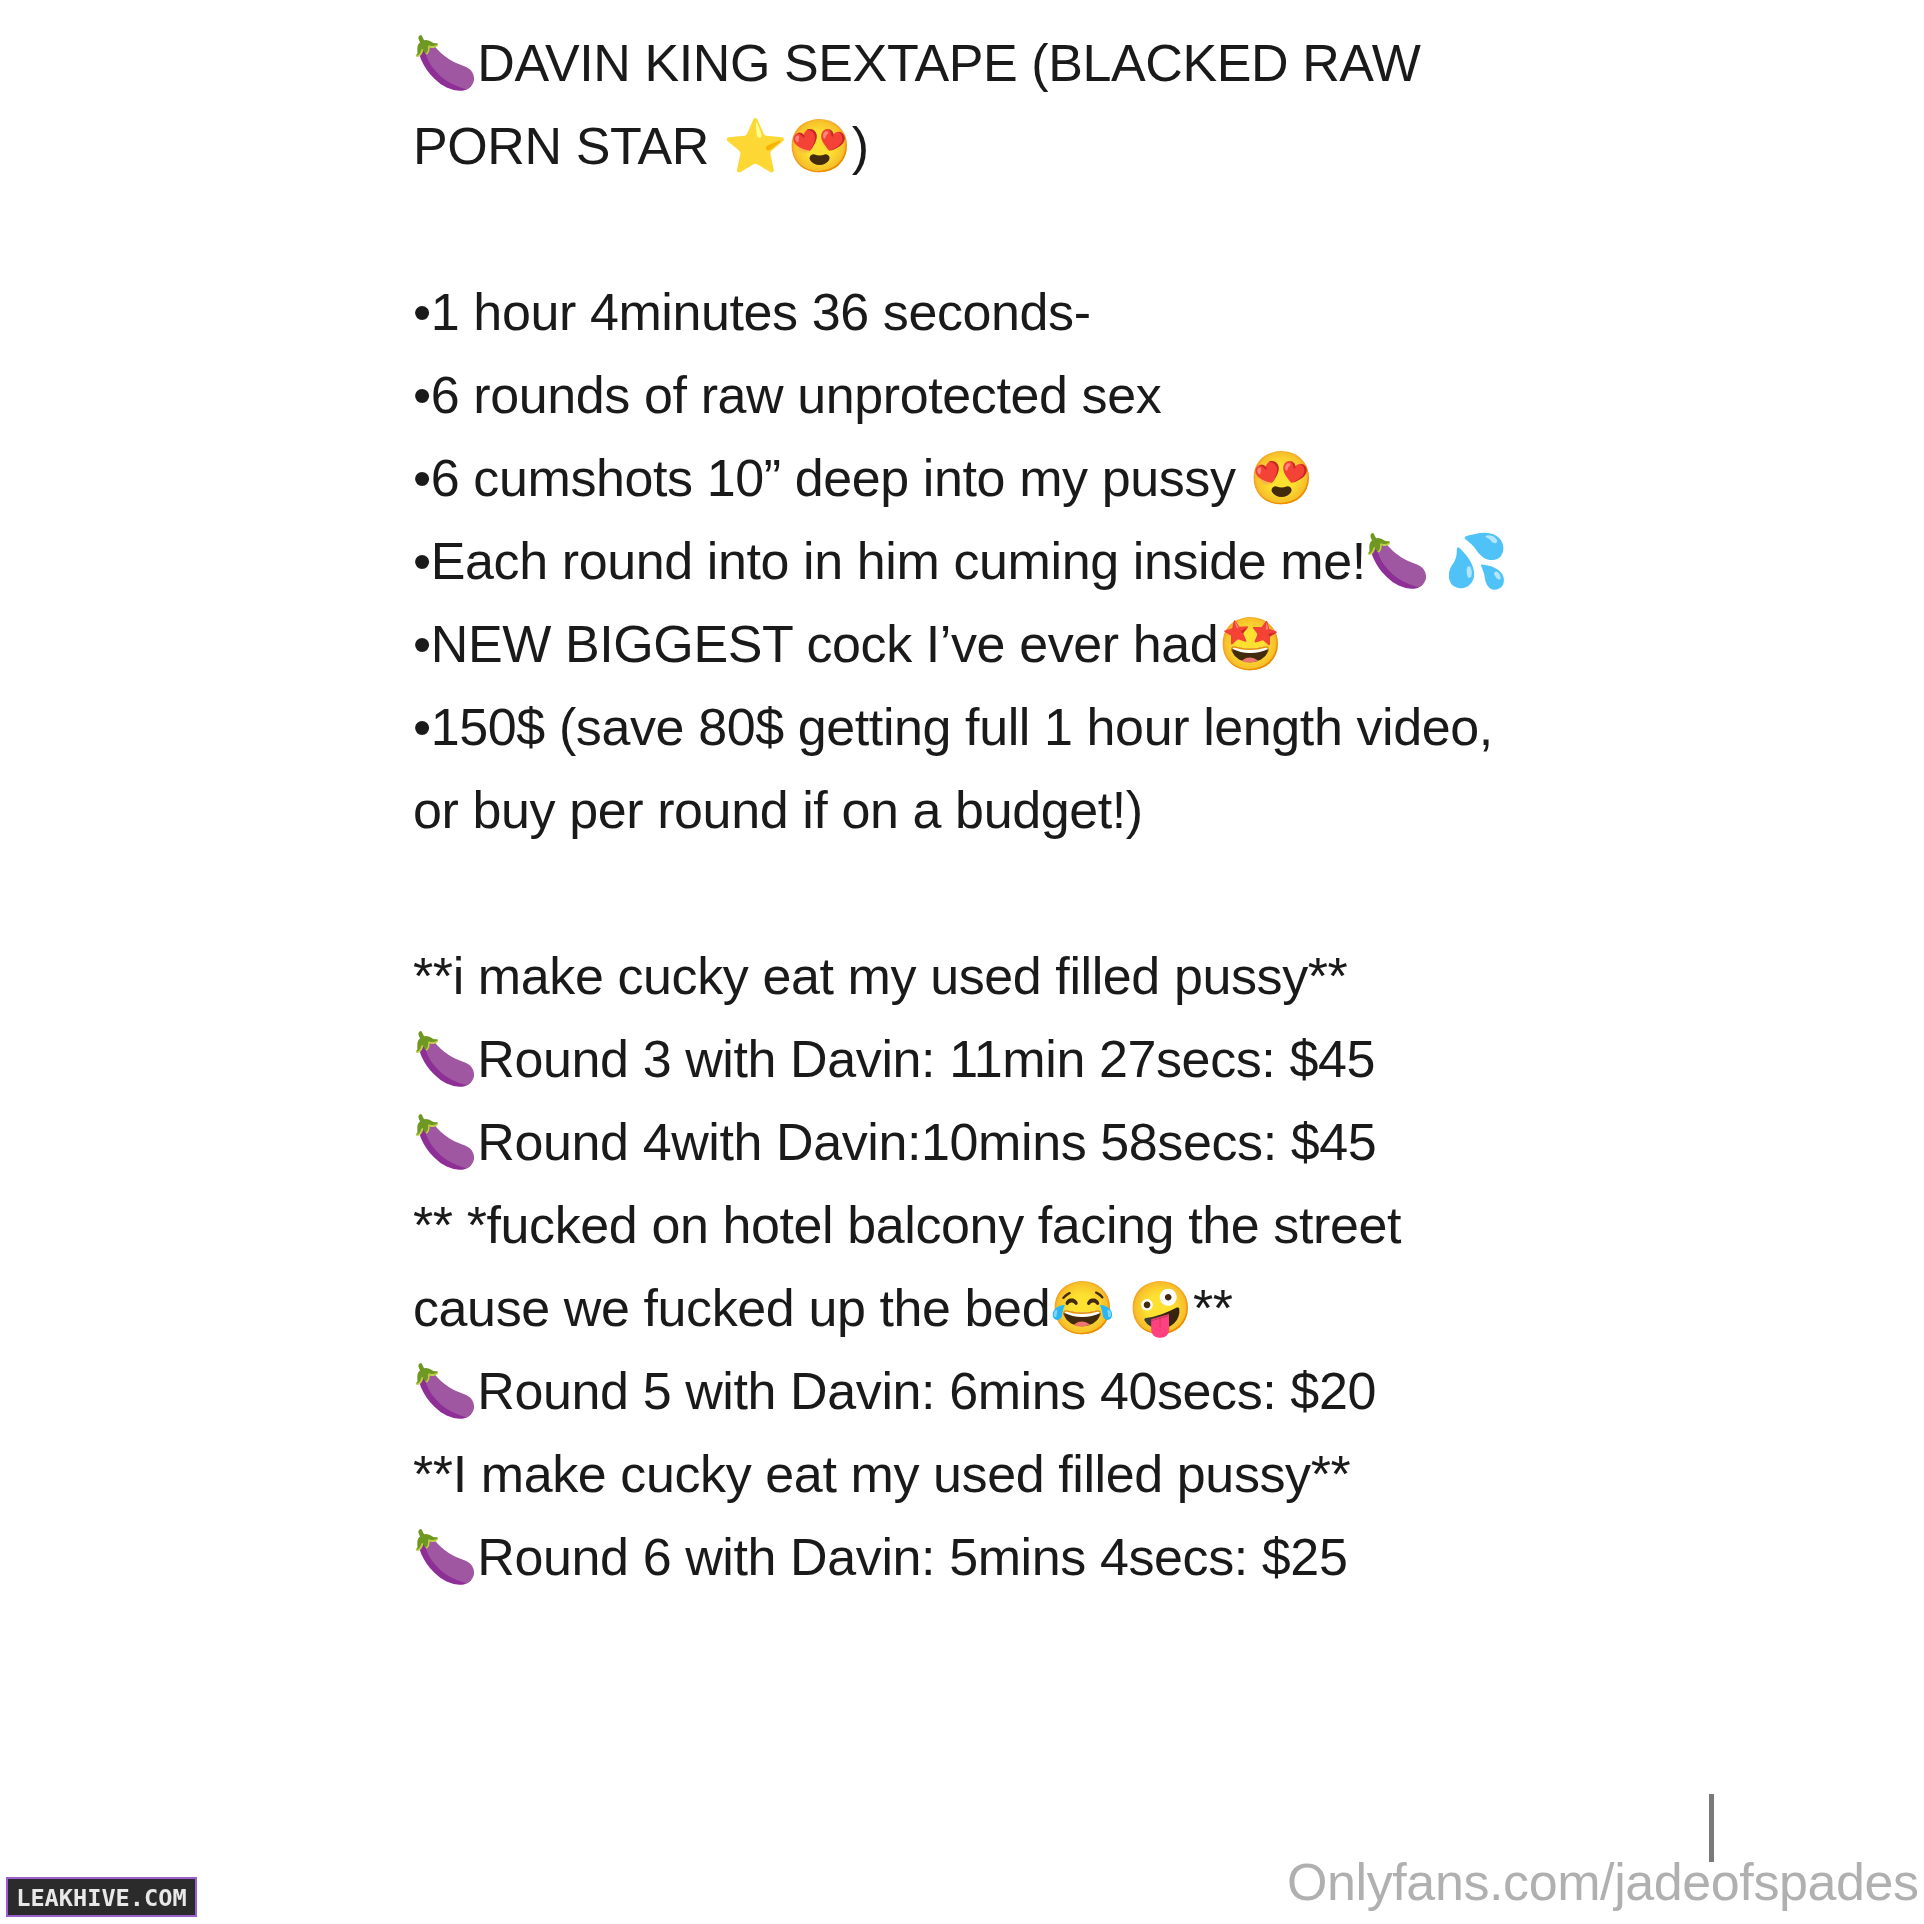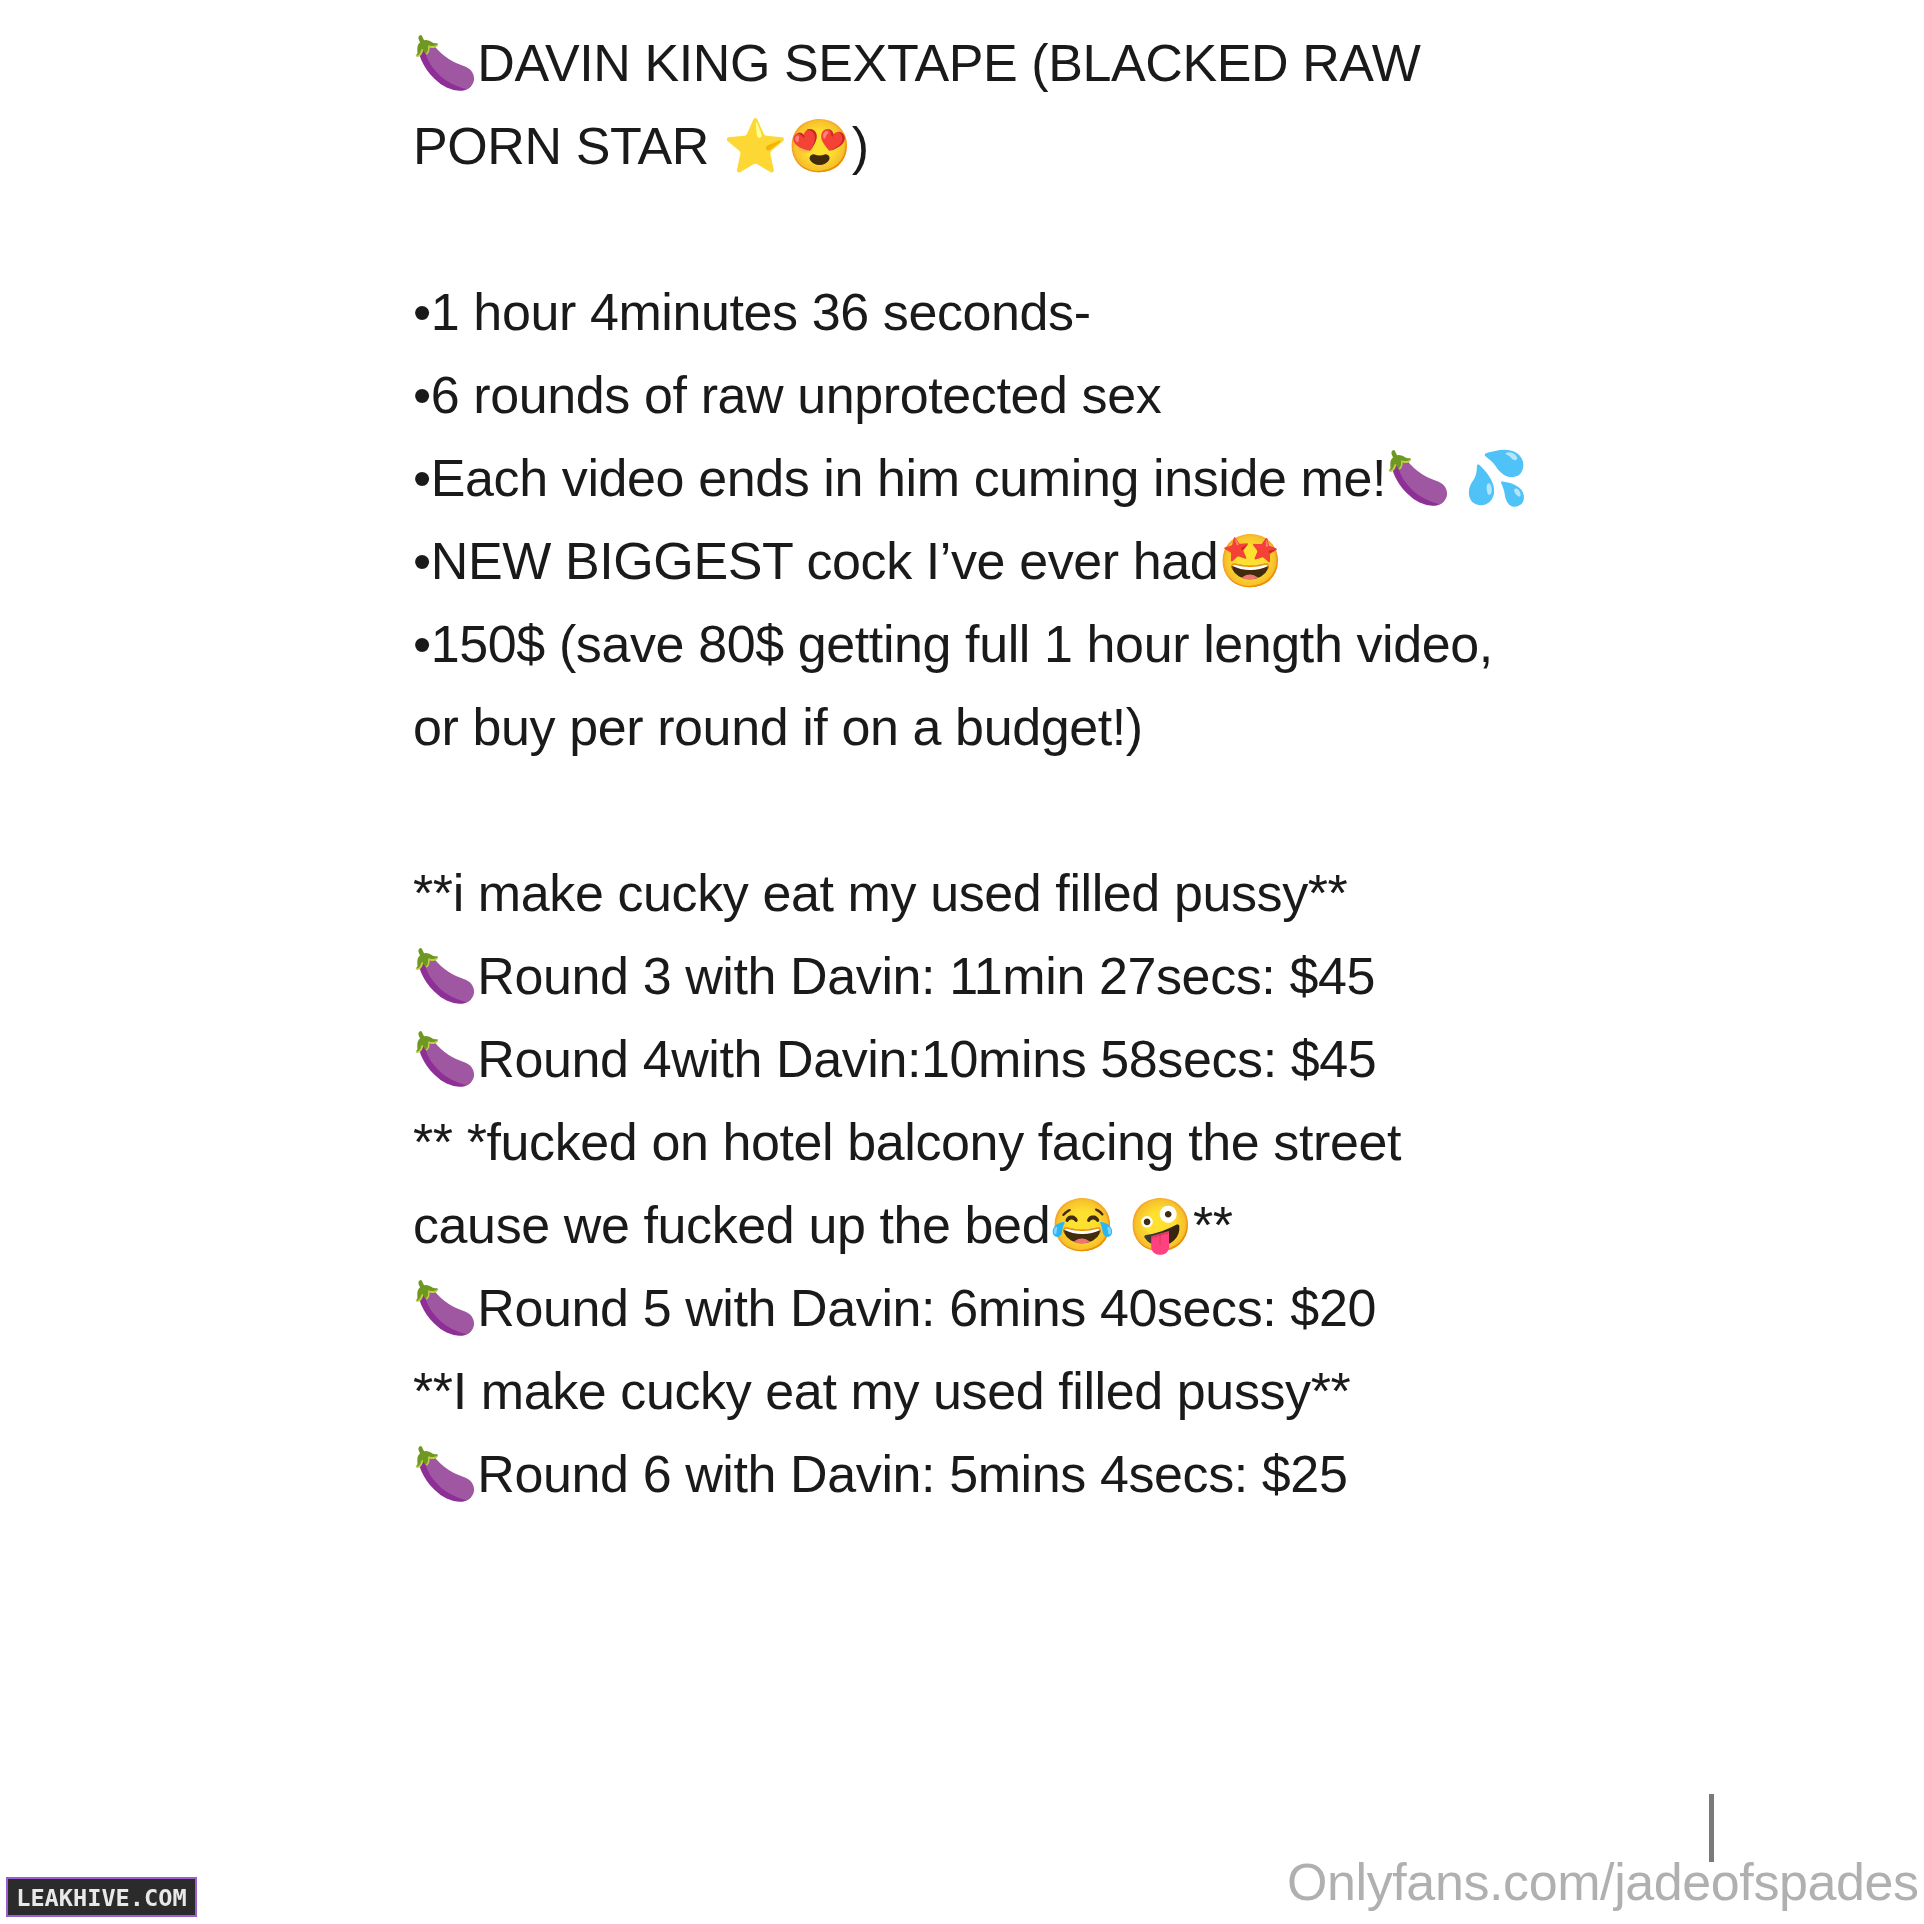--- a/index.html
+++ b/index.html
@@ -77,21 +77,22 @@
 </head>
 <body>
 
 <div class="page">
 
   <div class="content">
     <div class="line">🍆DAVIN KING SEXTAPE (BLACKED RAW PORN STAR ⭐😍)</div>
     <div class="blank"></div>
     <div class="line">•1 hour 4minutes 36 seconds-</div>
     <div class="line">•6 rounds of raw unprotected sex</div>
-    <div class="line">•Each video ends in him cuming inside me!🍆 💦</div>
+    <div class="line">•6 cumshots 10” deep into my pussy 😍</div>
+    <div class="line">•Each round into in him cuming inside me!🍆 💦</div>
     <div class="line">•NEW BIGGEST cock I’ve ever had🤩</div>
     <div class="line">•150$ (save 80$ getting full 1 hour length video, or buy per round if on a budget!)</div>
     <div class="blank"></div>
     <div class="line">**i make cucky eat my used filled pussy**</div>
     <div class="line">🍆Round 3 with Davin: 11min 27secs: $45</div>
     <div class="line">🍆Round 4with Davin:10mins 58secs: $45</div>
     <div class="line">** *fucked on hotel balcony facing the street cause we fucked up the bed😂 🤪**</div>
     <div class="line">🍆Round 5 with Davin: 6mins 40secs: $20</div>
     <div class="line">**I make cucky eat my used filled pussy**</div>
     <div class="line">🍆Round 6 with Davin: 5mins 4secs: $25</div>

